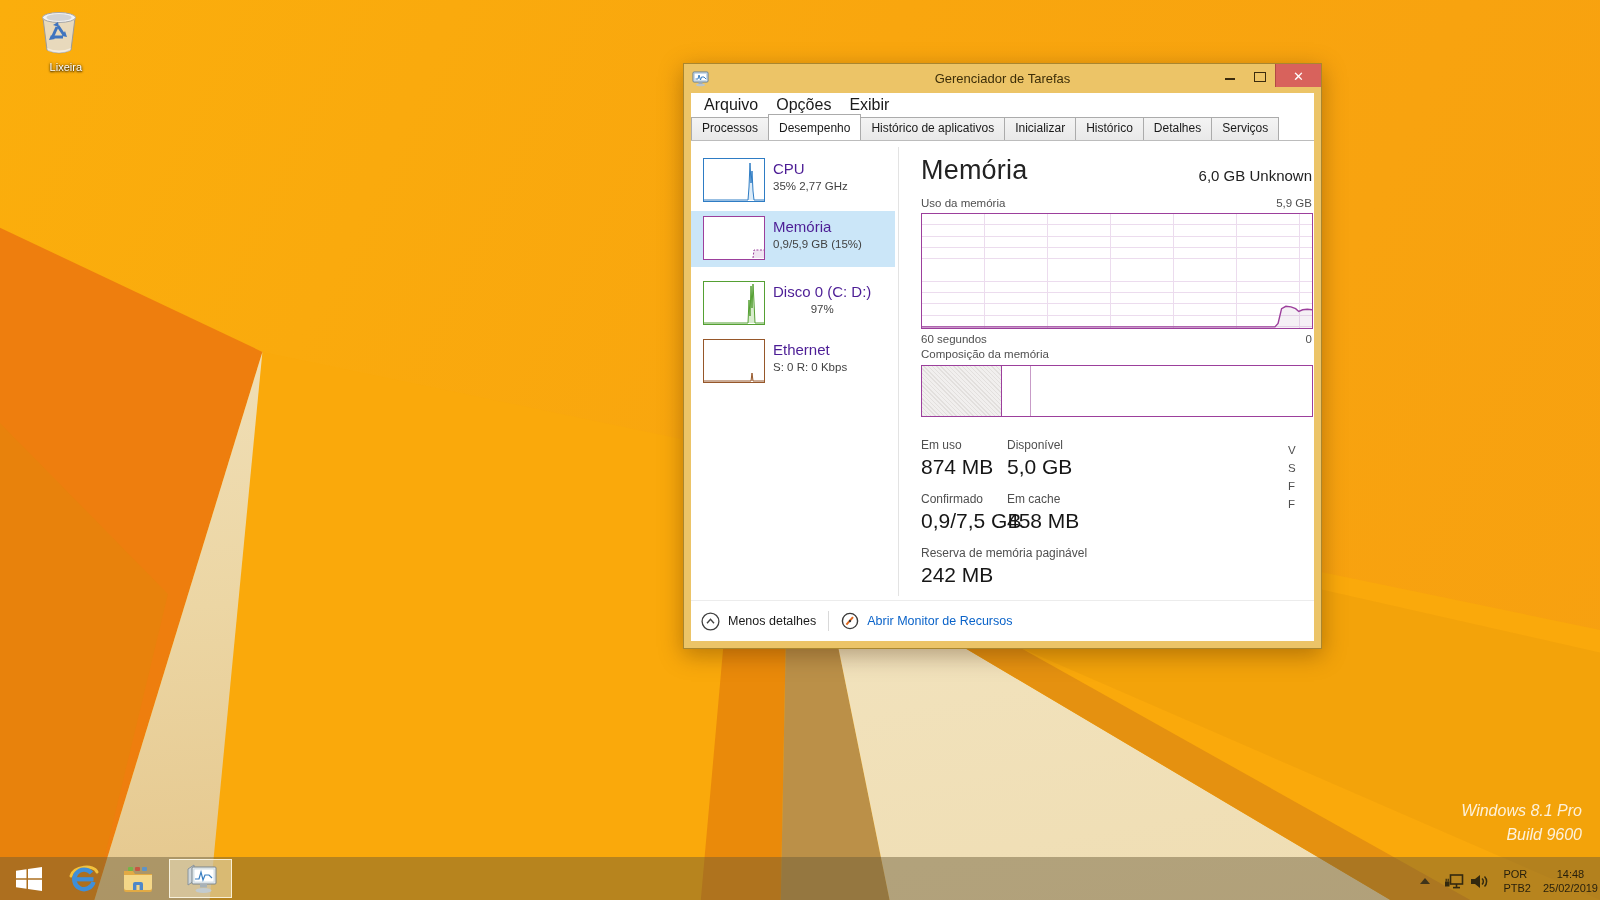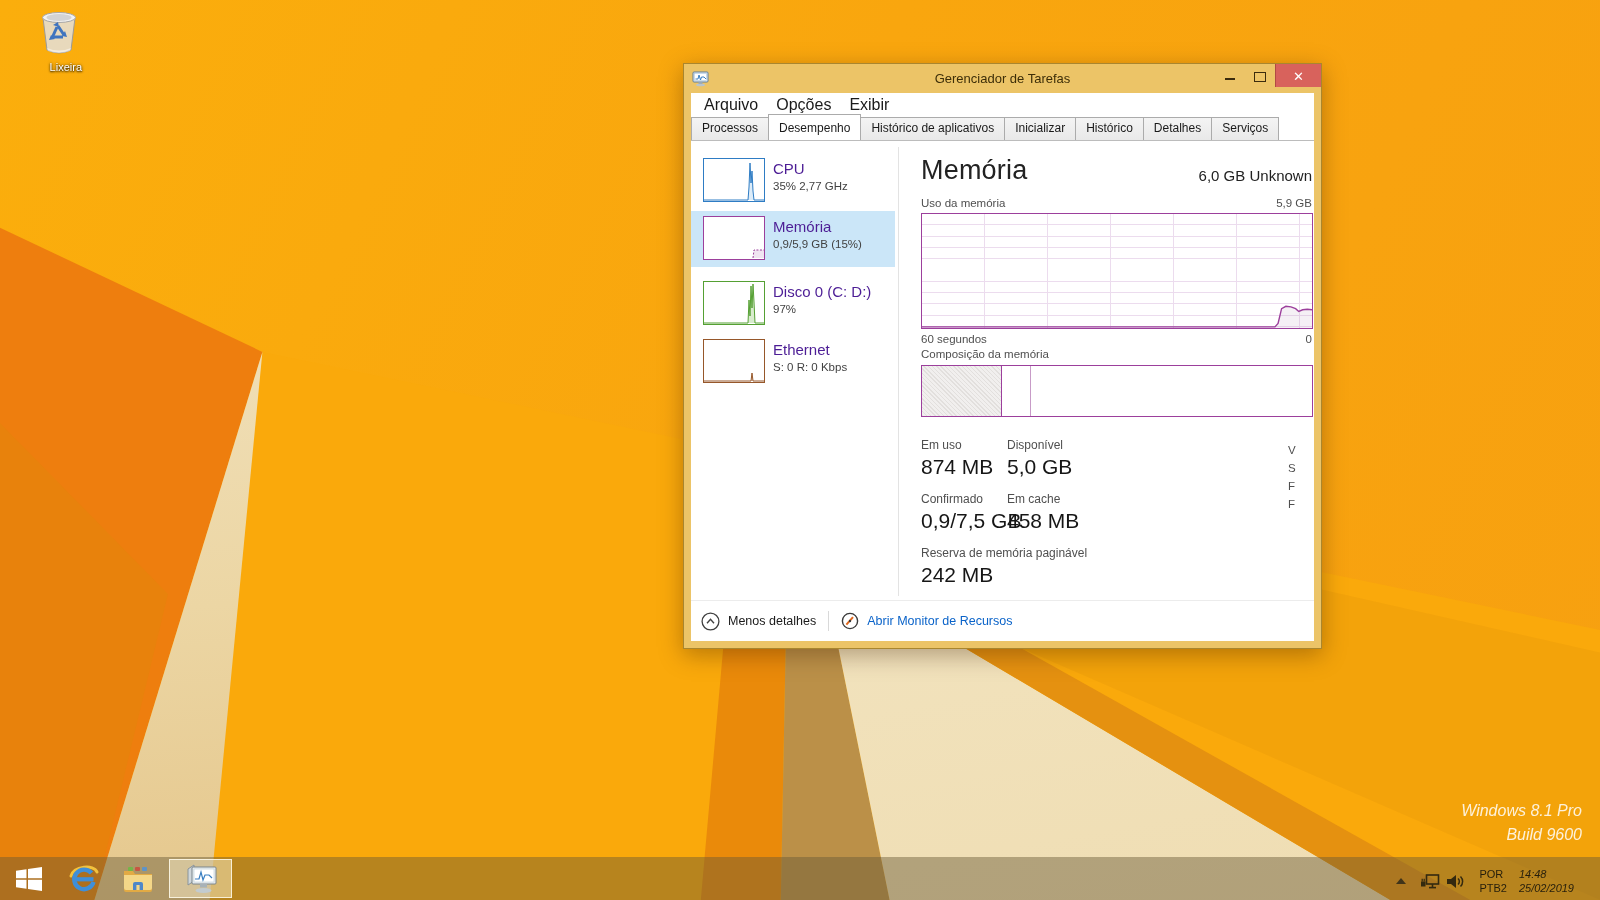--- a/index.html
+++ b/index.html
@@ -106,21 +106,21 @@
   .tb-start{left:0;width:58px;}
   .tb-ie{left:60px;width:48px;}
   .tb-exp{left:112px;width:52px;}
   .tb-tm{left:169px;width:63px;top:2px;height:39px;background:rgba(255,244,210,.48);
     border:1px solid rgba(255,252,238,.8);box-sizing:border-box;}
   .tray{position:absolute;right:0;top:0;height:48px;display:flex;align-items:center;}
   .tray-arrow{width:0;height:0;border-left:5px solid transparent;border-right:5px solid transparent;
     border-bottom:6px solid #40341a;margin-right:14px;}
   .tray-ic{margin-right:6px;display:flex;}
   .tray-lang{margin-left:8px;margin-right:12px;font-size:11px;line-height:14px;color:#251e0c;}
-  .tray-clock{margin-right:26px;font-size:11px;line-height:14px;color:#251e0c;text-align:left;font-style:italic;}
+  .tray-clock{margin-right:2px;font-size:11px;line-height:14px;color:#251e0c;text-align:center;}
 </style>
 </head>
 <body>
 
 <div class="desktop">
   <div class="shape wp-lowlight"></div>
   <div class="shape wp-dark-left"></div>
   <div class="shape wp-dark-left2"></div>
   <div class="shape wp-cream-left"></div>
   <div class="shape wp-shade-r"></div>
@@ -216,21 +216,21 @@
               <polygon points="49,41 50,33 60,33 60,41" fill="#f0e4f1"></polygon>
               <polyline points="49,41 50,33 60,33" fill="none" stroke="#9c3f9c" stroke-width="1" stroke-dasharray="2,1.5"></polyline>
             </svg>
           </span>
           <span class="txt">
             <div class="t1">Memória</div>
             <div class="t2">0,9/5,9 GB (15%)</div>
           </span>
         </div>
 
-        <div class="side-item" style="top:135px;">
+        <div class="side-item" style="top:135px;text-align:center;">
           <span class="thumb b-dsk">
             <svg width="60" height="42" viewBox="0 0 60 42" preserveAspectRatio="none">
               <polygon points="44,41 45,18 46,34 47,4 48,26 49,2 50,20 51,41" fill="#d9ecce"></polygon>
               <polyline points="0,41 44,41 45,18 46,34 47,4 48,26 49,2 50,20 51,41 60,41" fill="none" stroke="#55a033" stroke-width="1"></polyline>
             </svg>
           </span>
           <span class="txt">
             <div class="t1">Disco 0 (C: D:)</div>
             <div class="t2">97%</div>
           </span>

